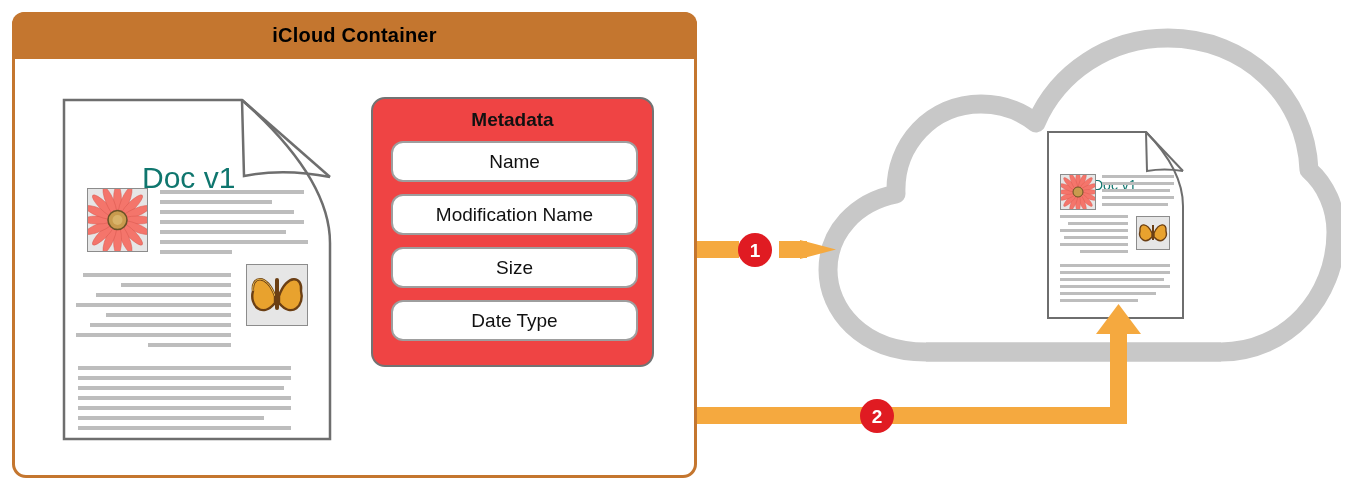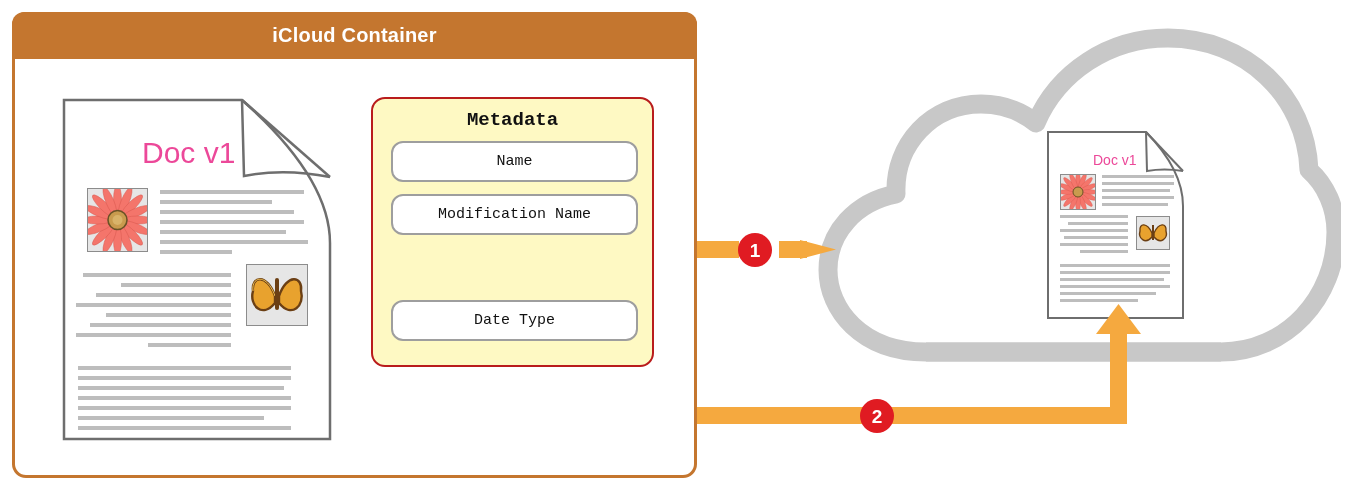--- a/index.html
+++ b/index.html
@@ -37,36 +37,37 @@
     width: 685px;
     height: 47px;
     box-sizing: border-box;
     background: #C4762F;
     border-radius: 12px 12px 0 0;
     display: flex;
     align-items: center;
     justify-content: center;
   }
   .container-header-title {
-    color: #ffffff;
+    color: #000000;
     font-size: 20px;
     font-weight: bold;
     letter-spacing: .2px;
   }
 
   
   .doc {
     position: absolute;
   }
   .doc-svg { position: absolute; left: 0; top: 0; }
   .doc-title {
     position: absolute;
     font-family: "Liberation Sans", sans-serif;
-    color: #ec4899;
+    color: #0f766e;
     white-space: nowrap;
+    margin-top: 25px;
   }
   .doc-img {
     position: absolute;
     background: #e6e6e6;
     border: 1px solid #8c8c8c;
     box-sizing: border-box;
     overflow: hidden;
   }
   .tline {
     position: absolute;
@@ -76,24 +77,23 @@
   .doc-small .tline { height: 3px; }
 
   
   .metadata-card {
     position: absolute;
     left: 371px;
     top: 97px;
     width: 283px;
     height: 270px;
     box-sizing: border-box;
-    background: #fef9c3;
-    border: 2px solid #b91c1c;
+    background: #ef4444;
+    border: 2px solid #737373;
     border-radius: 14px;
-    font-family: Liberation Mono, monospace;
   }
   .metadata-title {
     position: absolute;
     top: 10px;
     left: 0; right: 0;
     text-align: center;
     font-size: 19px;
     font-weight: bold;
     color: #111;
   }
@@ -102,21 +102,21 @@
     left: 18px;
     width: 247px;
     height: 41px;
     box-sizing: border-box;
     background: #ffffff;
     border: 2px solid #9e9e9e;
     border-radius: 12px;
     display: flex;
     align-items: center;
     justify-content: center;
-    font-size: 15px;
+    font-size: 19px;
     color: #111;
   }
 
   
   .flow-bar {
     position: absolute;
     background: #F5A93F;
   }
   .badge {
     position: absolute;
@@ -408,18 +408,21 @@
   </div>
 
   <div class="metadata-card">
     <div class="metadata-title">Metadata</div>
     <div class="meta-pill" style="top:42px;">
       <span>Name</span>
     </div>
     <div class="meta-pill" style="top:95px;">
       <span>Modification Name</span>
     </div>
+    <div class="meta-pill" style="top:148px;">
+      <span>Size</span>
+    </div>
     <div class="meta-pill" style="top:201px;">
       <span>Date Type</span>
     </div>
   </div>
 
 </div>
 
 </body></html>

